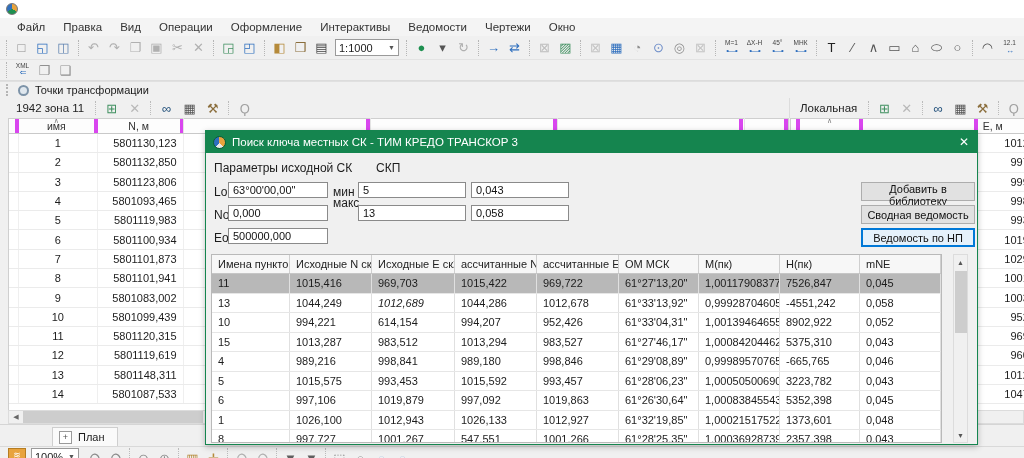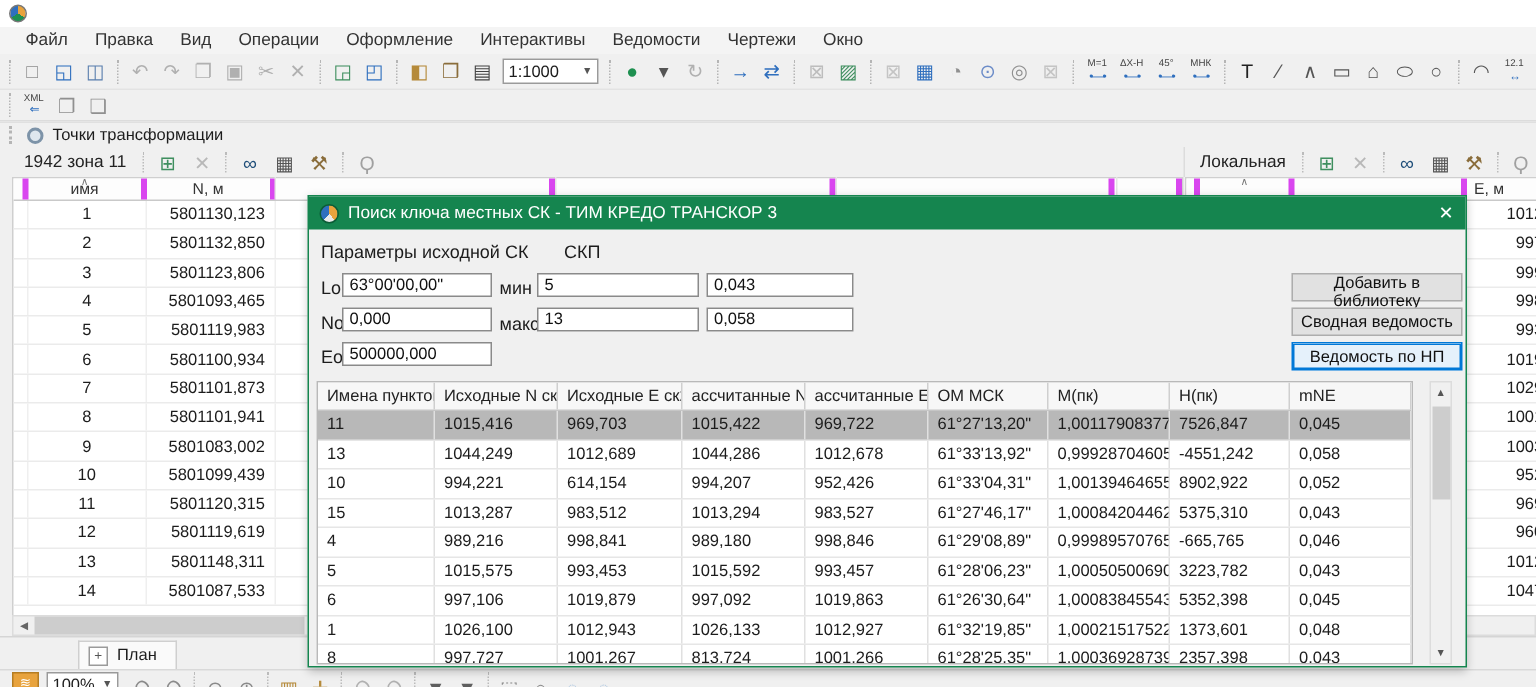--- a/index.html
+++ b/index.html
@@ -503,21 +503,21 @@
   <span class="dlg-label" style="left:170px;top:30px">СКП</span>
 
   <span class="dlg-label" style="left:8px;top:54px">Lo</span>
   <input class="dlg-input" style="left: 22px; top: 51px; width: 100px;" value="63°00'00,00&quot;">
   <span class="dlg-label" style="left:127px;top:54px">мин</span>
   <input class="dlg-input" style="left: 152px; top: 51px; width: 108px;" value="5">
   <input class="dlg-input" style="left: 265px; top: 51px; width: 98px;" value="0,043">
 
   <span class="dlg-label" style="left:8px;top:77px">No</span>
   <input class="dlg-input" style="left: 22px; top: 74px; width: 100px;" value="0,000">
-  <span class="dlg-label" style="left:127px;top:78px">макс</span>
+  <span class="dlg-label" style="left:127px;top:65px">макс</span>
   <input class="dlg-input" style="left: 152px; top: 74px; width: 108px;" value="13">
   <input class="dlg-input" style="left: 265px; top: 74px; width: 98px;" value="0,058">
 
   <span class="dlg-label" style="left:8px;top:100px">Eo</span>
   <input class="dlg-input" style="left: 22px; top: 97px; width: 100px;" value="500000,000">
 
   <button class="dlg-btn" style="left:655px;top:51px">Добавить в библиотеку</button>
   <button class="dlg-btn" style="left:655px;top:74px">Сводная ведомость</button>
   <button class="dlg-btn focused" style="left:655px;top:97px">Ведомость по НП</button>
 
@@ -540,21 +540,21 @@
         <div class="dcell" style="width: 82px;">1015,422</div>
         <div class="dcell" style="width: 82px;">969,722</div>
         <div class="dcell" style="width: 80px;">61°27'13,20"</div>
         <div class="dcell" style="width: 81px;">1,001179083779</div>
         <div class="dcell" style="width: 80px;">7526,847</div>
         <div class="dcell" style="width: 81px;">0,045</div>
       </div>
       <div class="drow">
         <div class="dcell" style="width: 78px;">13</div>
         <div class="dcell" style="width: 82px;">1044,249</div>
-        <div class="dcell" style="width: 83px;">1012,689</div>
+        <div class="dcell" style="width: 83px; font-style: italic;">1012,689</div>
         <div class="dcell" style="width: 82px;">1044,286</div>
         <div class="dcell" style="width: 82px;">1012,678</div>
         <div class="dcell" style="width: 80px;">61°33'13,92"</div>
         <div class="dcell" style="width: 81px;">0,999287046050</div>
         <div class="dcell" style="width: 80px;">-4551,242</div>
         <div class="dcell" style="width: 81px;">0,058</div>
       </div>
       <div class="drow">
         <div class="dcell" style="width: 78px;">10</div>
         <div class="dcell" style="width: 82px;">994,221</div>
@@ -618,21 +618,21 @@
         <div class="dcell" style="width: 82px;">1012,927</div>
         <div class="dcell" style="width: 80px;">61°32'19,85"</div>
         <div class="dcell" style="width: 81px;">1,000215175228</div>
         <div class="dcell" style="width: 80px;">1373,601</div>
         <div class="dcell" style="width: 81px;">0,048</div>
       </div>
       <div class="drow">
         <div class="dcell" style="width: 78px;">8</div>
         <div class="dcell" style="width: 82px;">997,727</div>
         <div class="dcell" style="width: 83px;">1001,267</div>
-        <div class="dcell" style="width: 82px;">813,724</div>
+        <div class="dcell" style="width: 82px;">547,551</div>
         <div class="dcell" style="width: 82px;">1001,266</div>
         <div class="dcell" style="width: 80px;">61°28'25,35"</div>
         <div class="dcell" style="width: 81px;">1,000369287395</div>
         <div class="dcell" style="width: 80px;">2357,398</div>
         <div class="dcell" style="width: 81px;">0,043</div>
       </div>
     </div>
   <div id="dlg-vscroll">
     <span class="varrow">▲</span>
     <span class="vthumb"></span>

